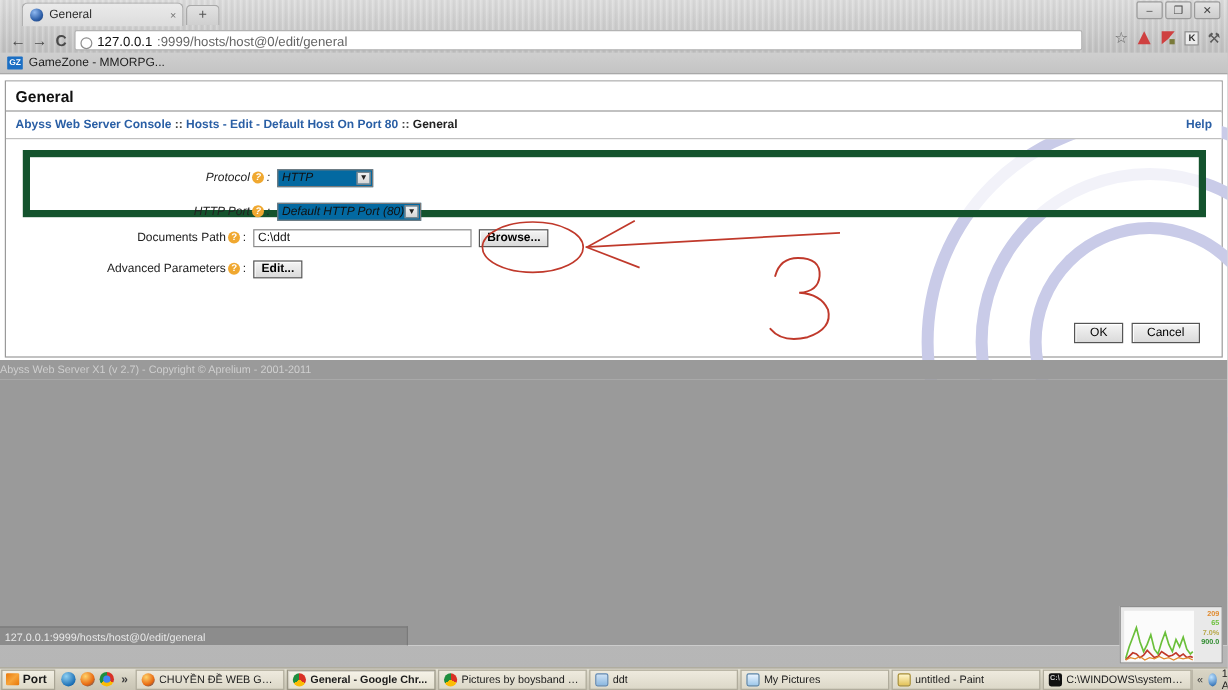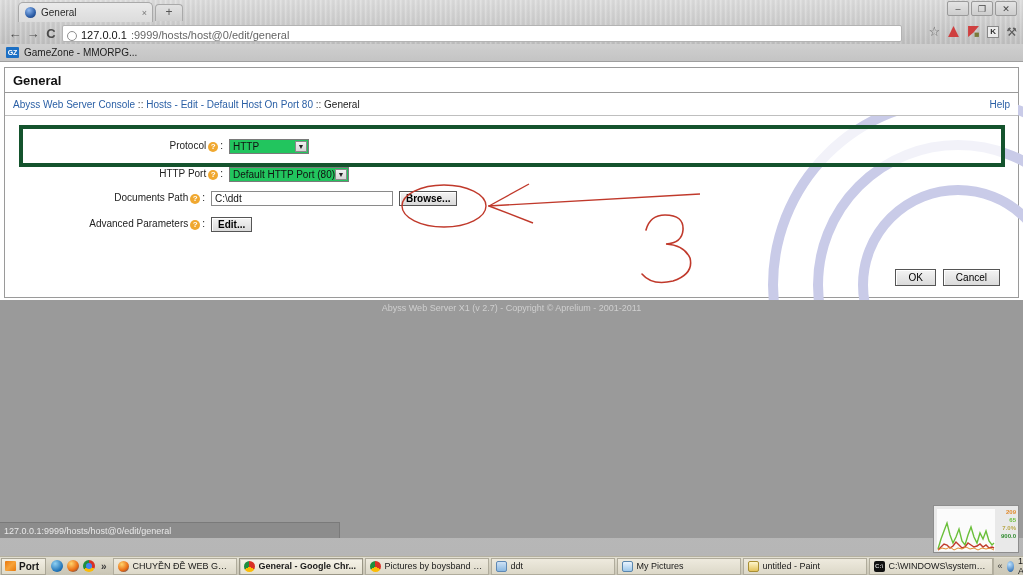--- a/index.html
+++ b/index.html
@@ -109,44 +109,44 @@
   #page-title-bar {
     position:absolute; left:0; top:0; width:100%; height:25px;
     border-bottom:1px solid #999; background:#fff;
     display:flex; align-items:center; padding-left:8px;
   }
   #page-title { font-size:13px; font-weight:bold; color:#111; }
   #breadcrumb-bar {
     position:absolute; left:0; top:26px; width:100%; height:22px;
     border-bottom:1px solid #bfbfbf; background:#fff;
     display:flex; align-items:center; padding:0 8px;
-    font-size:10px; color:#333;
+    font-size:10px; color:#333;font-weight:bold;
   }
   #breadcrumb a { color:#2a5fa5; text-decoration:none; }
   #breadcrumb .sep { color:#444; }
   #breadcrumb .current { color:#222; }
   #help-link { margin-left:auto; font-size:10px; color:#2a5fa5; text-decoration:none; }
 
   #form-area { position:absolute; left:0; top:49px; width:100%; height:181px; background:transparent; }
   #fieldbox {
-    position:absolute; left:14px; top:8px; width:986px; height:42px;
-    border:4px solid #14532d; background:rgba(255,255,255,0.75);
+    position:absolute; left:14px; top:8px; width:986px; height:56px;
+    border:6px solid #14532d; background:rgba(255,255,255,0.75);font-style:italic;
   }
   .frow { display:flex; align-items:center; height:24px; }
   .flabel {
     width:206px; text-align:right; padding-right:6px;
     font-size:10px; color:#222; white-space:nowrap;
   }
   .qmark {
     display:inline-block; width:10px;height:10px;border-radius:50%;
     background:#f0a830; color:#fff; font-size:8px; line-height:10px;
     text-align:center; margin:0 2px; vertical-align:middle; font-weight:bold;
   }
   .selbox {
-    height:15px; border:1px solid #7a7a7a; background:#22c55e;
+    height:15px; border:1px solid #7a7a7a; background:#0369a1;
     font-size:10px; color:#111; display:inline-flex; align-items:center;
     padding-left:3px; position:relative;
   }
   .selbox .arrow {
     position:absolute; right:1px; top:1px; width:12px; height:11px;
     background: linear-gradient(180deg,#f2f2f2,#d6d6d6);
     border:1px solid #8a8a8a;
     font-size:7px; line-height:10px; text-align:center; color:#222;
   }
   .textinput {
@@ -158,21 +158,21 @@
     font-size:10px; color:#000; font-weight:bold; padding:1px 6px;
     box-shadow: inset 1px 1px 0 #fff;
     text-align: right;
   }
   #okcancel { position:absolute; right:18px; bottom:12px; display:flex; gap:7px; }
   #okcancel .btn { font-weight:normal; padding:2px 12px; }
 
   #page-footer {
     position:absolute; left:0; top:238px; width:1023px; height:16px;
     background:#9a9a9a; color:#cfcfcf; font-size:9px;
-    display:flex; align-items:center; justify-content:center;
+    display:flex; align-items:center; justify-content:flex-start;
   }
   #page-rest { position:absolute; left:0; top:254px; width:1023px; height:222px; background:#9a9a9a; }
 
   
   #annot { position:absolute; left:0; top:0; width:1023px; height:476px; pointer-events:none; }
 
   
   #statusbar {
     position:absolute; left:0; bottom:0; width:340px; height:16px;
     background:#8c8c8c; border-top:1px solid #7a7a7a; border-right:1px solid #7a7a7a;

